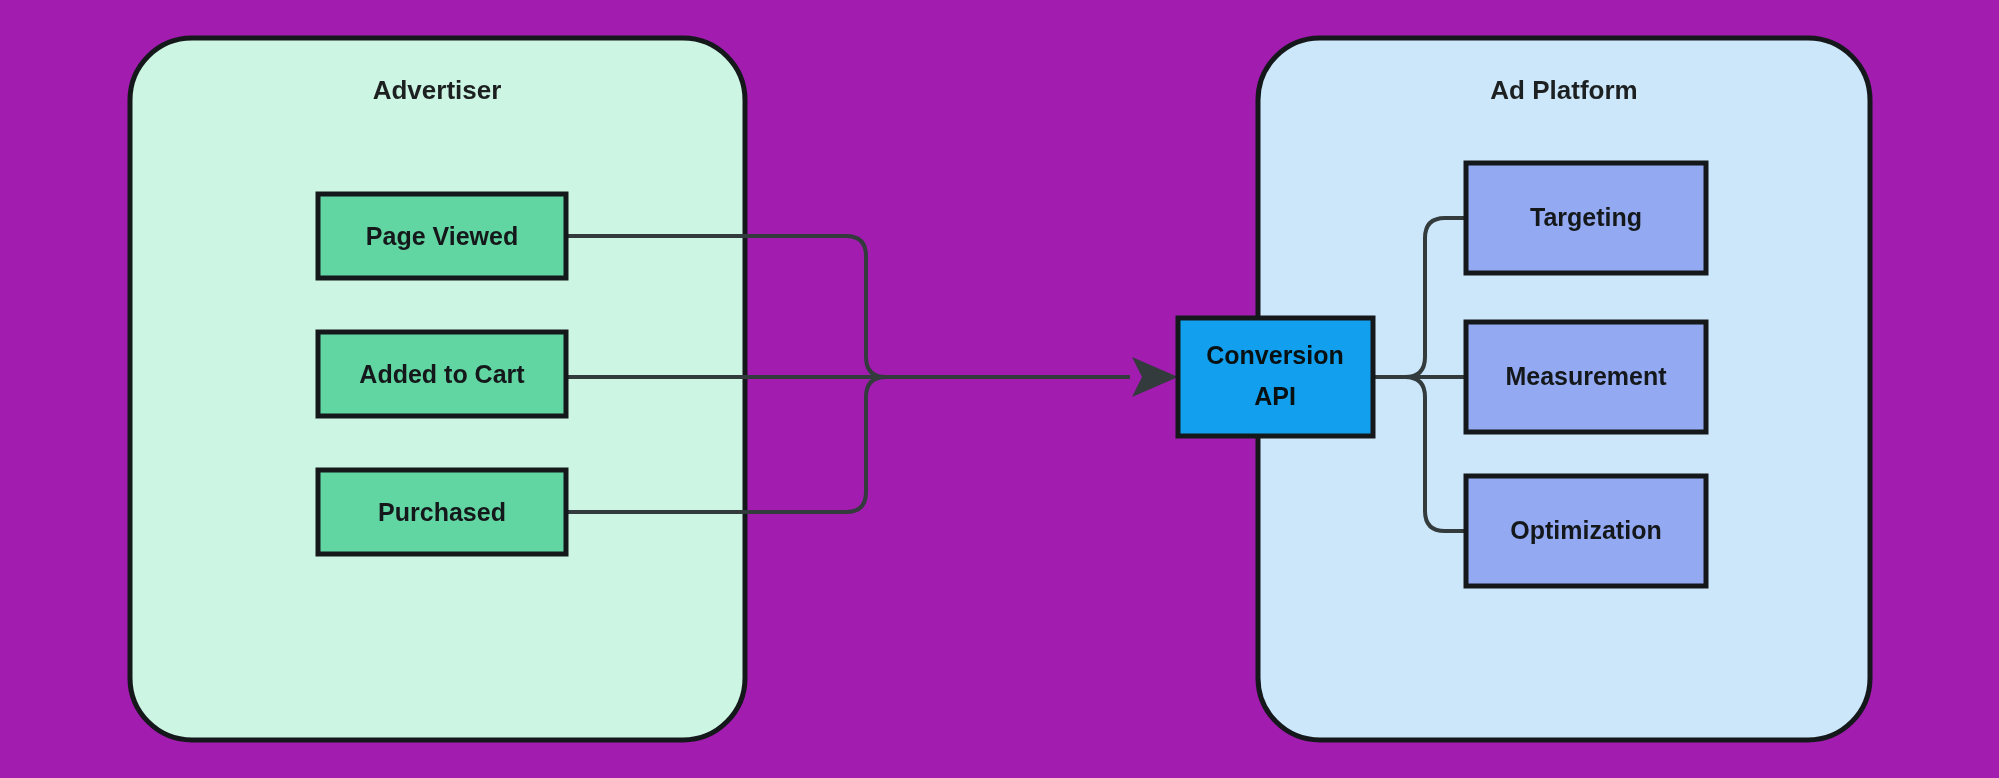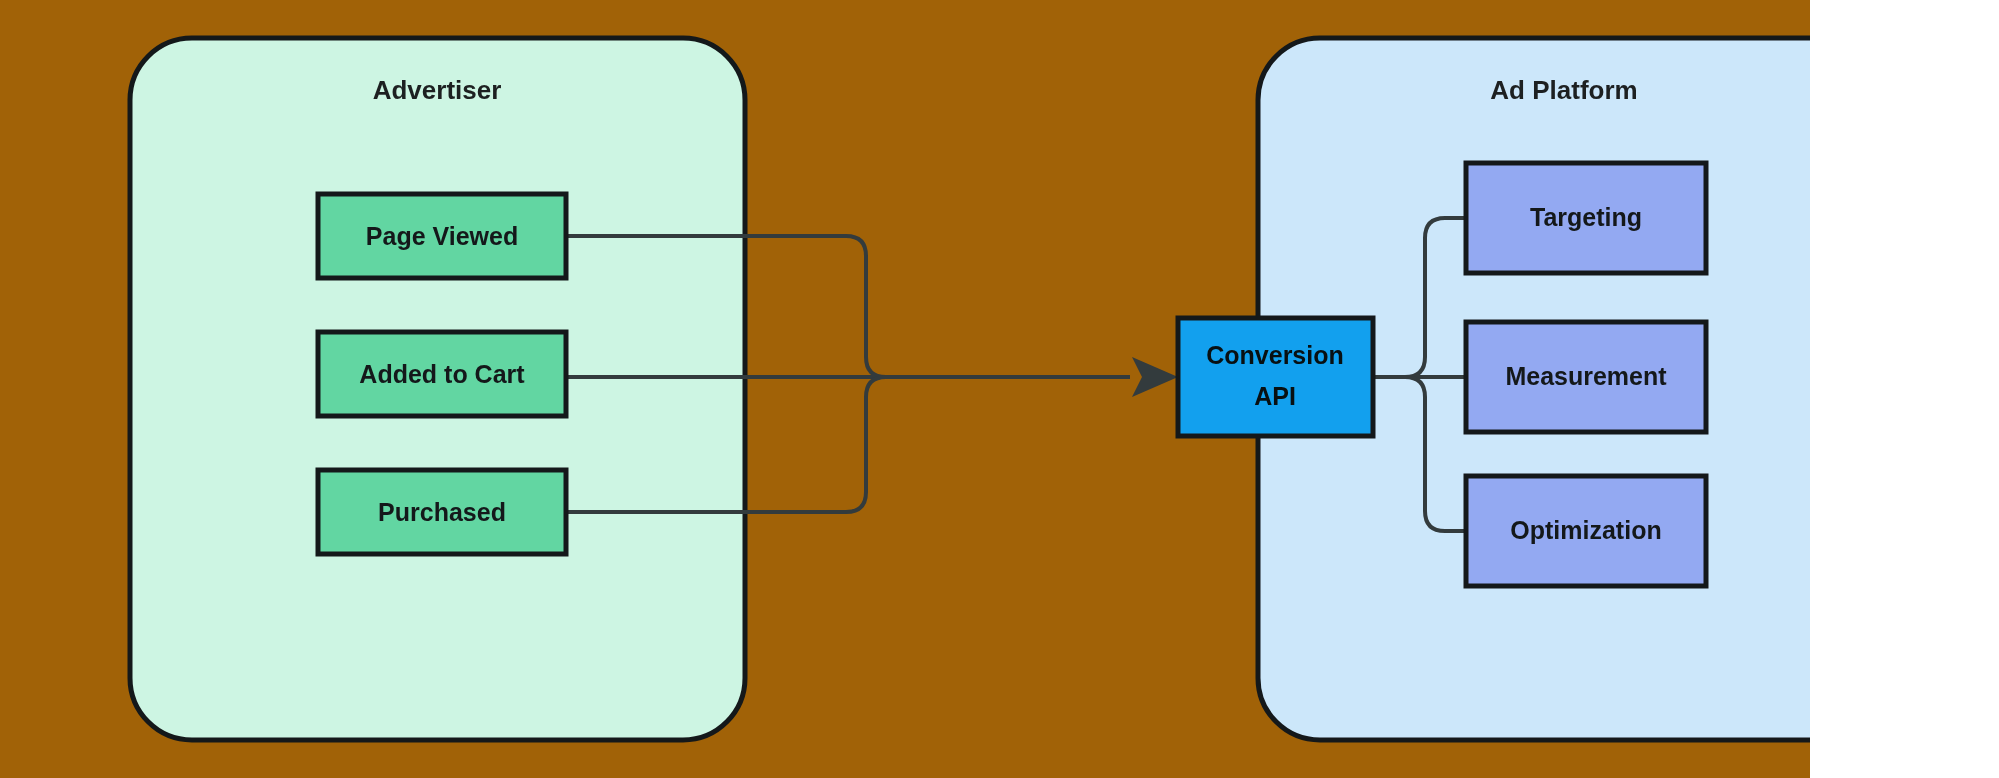--- a/index.html
+++ b/index.html
@@ -5,23 +5,23 @@
   html, body {
     margin: 0;
     padding: 0;
     background: #ffffff;
   }
   body {
     font-family: "Liberation Sans", sans-serif;
   }
   #canvas {
     position: relative;
-    width: 1810px;
+    width: 1999px;
     height: 778px;
-    background: #a16207;
+    background: #a21caf;
     overflow: hidden;
   }
   #diagram-svg {
     position: absolute;
     top: 0;
     left: 0;
     width: 1999px;
     height: 778px;
   }
   .group-title {

